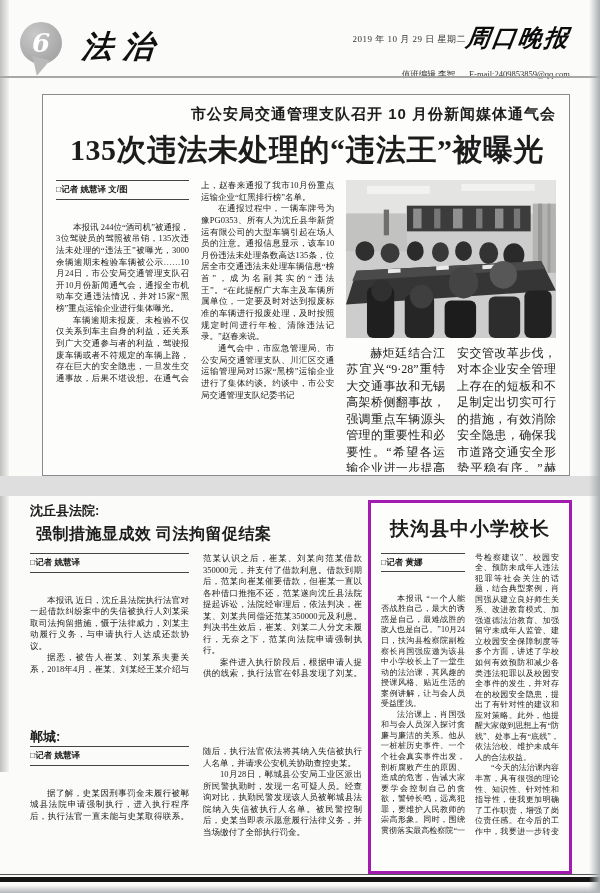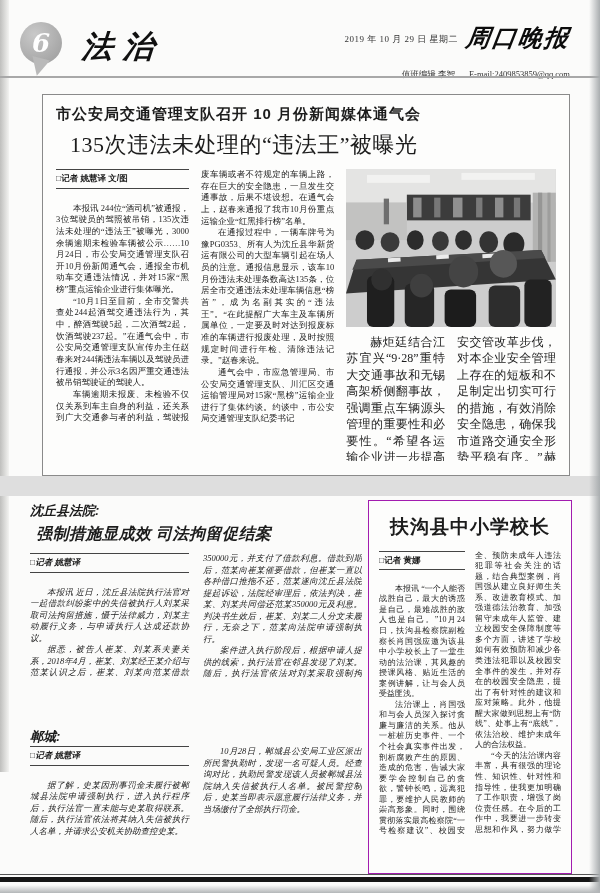--- a/index.html
+++ b/index.html
@@ -23,66 +23,66 @@
     background:radial-gradient(circle at 35% 30%,#c9c9c9,#9a9a9a);
     display:flex;align-items:center;justify-content:center;}
   .badge:after{content:"";position:absolute;left:10px;top:36px;width:0;height:0;
     border-left:9px solid transparent;border-right:9px solid transparent;
     border-top:18px solid #b9b9b9;transform:rotate(14deg);}
   .badge span{position:relative;z-index:2;color:#fff;font-size:26px;font-style:italic;
     font-weight:bold;font-family:"DejaVu Serif",serif;}
   .section-title{position:absolute;left:82px;top:26px;font-size:31px;font-weight:900;
     font-style:italic;transform:skew(-4deg);letter-spacing:10px;color:#111;}
   .masthead{position:absolute;right:30px;top:26px;text-align:right;}
-  .masthead .row1{display:flex;align-items:flex-end;justify-content:flex-end;gap:8px;}
+  .masthead .row1{display:flex;align-items:flex-end;justify-content:flex-end;}
   .date-line{font-size:9px;color:#333;padding-bottom:4px;letter-spacing:.5px;}
   .paper-name{font-size:24px;font-weight:900;font-style:italic;transform:skew(-8deg);
     letter-spacing:2px;color:#0c0c0c;line-height:1;}
   .row2{font-size:8.5px;color:#333;margin-top:19px;display:flex;gap:14px;justify-content:flex-end;}
   .top-rule{position:absolute;left:0;top:76px;width:600px;height:2px;background:#a8a8a8;}
 
   
   .main-box{position:absolute;left:42px;top:94px;width:528px;height:382px;
     border:1px solid #8a8a8a;background:#fdfdfc;box-sizing:border-box;
     padding:10px 13px;overflow:hidden;}
   .kicker{font-family:"Liberation Sans","DejaVu Sans",sans-serif;font-weight:bold;
-    font-size:15px;letter-spacing:1px;}
-  .main-headline{font-size:22px;font-weight:400;letter-spacing:.5px;margin:6px 0 9px 14px;
+    font-size:15px;letter-spacing:1px;text-align:right;}
+  .main-headline{font-size:30px;font-weight:700;letter-spacing:.5px;margin:6px 0 9px 14px;
     font-family:"Liberation Serif","DejaVu Serif",serif;}
   .main-body{display:flex;gap:12px;height:292px;}
   .left-cols{width:57%;column-count:2;column-gap:12px;font-size:8.5px;line-height:1.37;
     text-align:justify;overflow:hidden;height:100%;}
   .byline{font-weight:bold;font-size:8.5px;border-top:1px solid #444;border-bottom:1px solid #444;
-    padding:3px 0;margin-bottom:14px;break-inside:avoid;
+    padding:3px 0;margin-bottom:22px;break-inside:avoid;
     font-family:"Liberation Sans","DejaVu Sans",sans-serif;}
   p.para{margin:0;text-indent:2em;}
   .right-part{width:43%;display:flex;flex-direction:column;}
   .photo{width:100%;height:158px;background:#cfcfcf;}
   .photo svg{display:block;width:100%;height:100%;}
   .under-photo{margin-top:7px;column-count:2;column-gap:12px;font-size:12px;
     line-height:1.37;text-align:justify;overflow:hidden;flex:1;}
 
   
   .band{position:absolute;left:0;top:476px;width:600px;height:20px;background:#dedede;}
 
   
-  .sec{position:absolute;left:30px;width:332px;font-style:italic;}
+  .sec{position:absolute;left:30px;width:332px;}
   .sec-shenqiu{top:502px;height:196px;overflow:hidden;}
   .sec-dancheng{top:728px;height:172px;overflow:hidden;}
   .sec-kicker{font-family:"Liberation Sans","DejaVu Sans",sans-serif;font-weight:bold;
     font-size:13px;}
   .sec-headline{font-size:16px;font-weight:900;margin:4px 0 8px 6px;letter-spacing:.5px;}
   .sec-body{column-count:2;column-gap:14px;font-size:8.5px;line-height:1.36;
     text-align:justify;overflow:hidden;}
   .sec-shenqiu .sec-body{height:130px;}
   .sec-dancheng .sec-body{height:108px;}
 
   
   .box-right{position:absolute;left:368px;top:500px;width:204px;height:374px;
-    border:1px solid #a21caf;box-sizing:border-box;padding:12px 10px;overflow:hidden;
+    border:3px solid #a21caf;box-sizing:border-box;padding:12px 10px;overflow:hidden;
     background:#fdfdfc;}
   .box-headline{text-align:center;font-family:"Liberation Sans","DejaVu Sans",sans-serif;
     font-weight:900;font-size:19px;line-height:1.45;letter-spacing:1px;margin-bottom:10px;}
   .box-body{column-count:2;column-gap:10px;font-size:8px;line-height:1.32;
     text-align:justify;overflow:hidden;height:290px;}
 
   
   .bottom-rule-thin{position:absolute;left:0;top:874px;width:600px;height:1px;background:#555;}
   .bottom-rule-thick{position:absolute;left:0;top:877px;width:600px;height:5px;background:#161616;}
 </style>
@@ -109,21 +109,20 @@
 </div>
 <div class="top-rule"></div>
 
 <div class="main-box">
   <div class="kicker">市公安局交通管理支队召开 10 月份新闻媒体通气会</div>
   <div class="main-headline">135次违法未处理的“违法王”被曝光</div>
   <div class="main-body">
     <div class="left-cols">
       <div class="byline">□记者 姚慧译 文/图</div>
       <p class="para">本报讯 244位“酒司机”被通报，3位驾驶员的驾照被吊销，135次违法未处理的“违法王”被曝光，3000余辆逾期未检验车辆被公示……10月24日，市公安局交通管理支队召开10月份新闻通气会，通报全市机动车交通违法情况，并对15家“黑榜”重点运输企业进行集体曝光。</p>
-      <p class="para">“10月1日至目前，全市交警共查处244起酒驾交通违法行为，其中，醉酒驾驶5起，二次酒驾2起，饮酒驾驶237起。”在通气会中，市公安局交通管理支队宣传办主任赵春来对244辆违法车辆以及驾驶员进行通报，并公示3名因严重交通违法被吊销驾驶证的驾驶人。</p>
       <p class="para">车辆逾期未报废、未检验不仅仅关系到车主自身的利益，还关系到广大交通参与者的利益，驾驶报废车辆或者不符规定的车辆上路，存在巨大的安全隐患，一旦发生交通事故，后果不堪设想。在通气会上，赵春来通报了我市10月份重点运输企业“红黑排行榜”名单。</p>
       <p class="para">在通报过程中，一辆车牌号为豫PG0353、所有人为沈丘县华新货运有限公司的大型车辆引起在场人员的注意。通报信息显示，该车10月份违法未处理条数高达135条，位居全市交通违法未处理车辆信息“榜首”，成为名副其实的“违法王”。“在此提醒广大车主及车辆所属单位，一定要及时对达到报废标准的车辆进行报废处理，及时按照规定时间进行年检、清除违法记录。”赵春来说。</p>
       <p class="para">通气会中，市应急管理局、市公安局交通管理支队、川汇区交通运输管理局对15家“黑榜”运输企业进行了集体约谈。约谈中，市公安局交通管理支队纪委书记</p>
     </div>
     <div class="right-part">
       <div class="photo">
         <svg viewBox="0 0 200 160" preserveAspectRatio="none" xmlns="http://www.w3.org/2000/svg">
           <rect x="0" y="0" width="200" height="160" fill="#cdcdcd"></rect>
           <rect x="0" y="0" width="200" height="34" fill="#e4e4e3"></rect>
           <rect x="20" y="6" width="60" height="8" fill="#f2f2f1"></rect>

